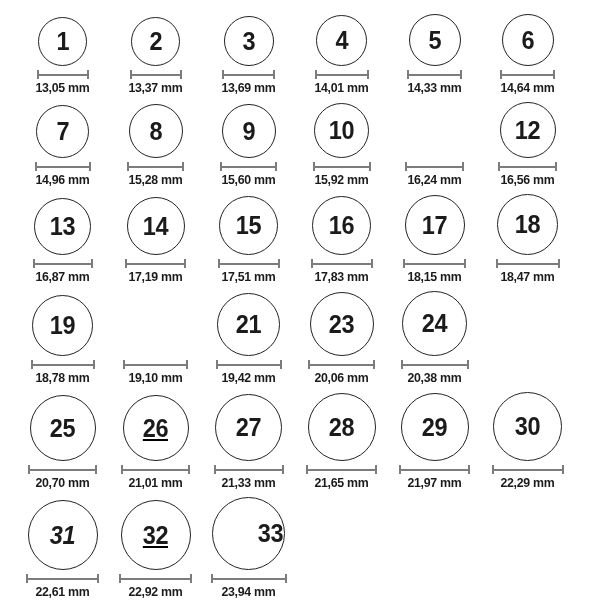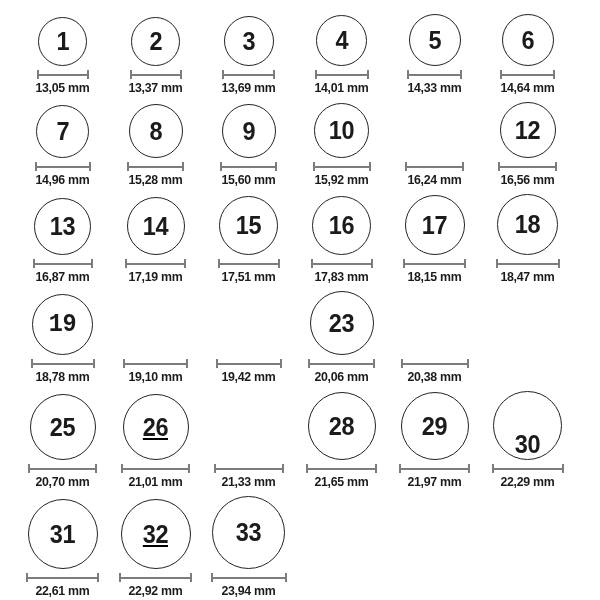--- a/index.html
+++ b/index.html
@@ -248,50 +248,56 @@
           <span class="num">18</span>
         </div>
         <div class="dim" style="width: 64px;">
           <div class="bar"></div>
         </div>
         <div class="mm">18,47 mm</div>
       </div>
     </div>
     <div class="row">
       <div class="cell">
-        <div class="circle" style="width: 61px; height: 61px; font-family: Liberation Mono, monospace;">
+        <div class="circle" style="width: 61px; height: 61px;">
           <span class="num">19</span>
         </div>
         <div class="dim" style="width: 64px;">
           <div class="bar"></div>
         </div>
         <div class="mm">18,78 mm</div>
       </div>
       <div class="cell">
         <div class="dim" style="width: 65px;">
           <div class="bar"></div>
         </div>
         <div class="mm">19,10 mm</div>
       </div>
       <div class="cell">
+        <div class="circle" style="width: 63px; height: 63px;">
+          <span class="num">21</span>
+        </div>
         <div class="dim" style="width: 66px;">
           <div class="bar"></div>
         </div>
         <div class="mm">19,42 mm</div>
       </div>
       <div class="cell">
         <div class="circle" style="width: 64px; height: 64px;">
           <span class="num">23</span>
         </div>
         <div class="dim" style="width: 67px;">
           <div class="bar"></div>
         </div>
         <div class="mm">20,06 mm</div>
       </div>
       <div class="cell">
+        <div class="circle" style="width: 65px; height: 65px;">
+          <span class="num">24</span>
+        </div>
         <div class="dim" style="width: 68px;">
           <div class="bar"></div>
         </div>
         <div class="mm">20,38 mm</div>
       </div>
     </div>
     <div class="row">
       <div class="cell">
         <div class="circle" style="width: 66px; height: 66px;">
           <span class="num">25</span>
@@ -304,20 +310,23 @@
       <div class="cell">
         <div class="circle" style="width: 66px; height: 66px; text-decoration: underline;">
           <span class="num">26</span>
         </div>
         <div class="dim" style="width: 69px;">
           <div class="bar"></div>
         </div>
         <div class="mm">21,01 mm</div>
       </div>
       <div class="cell">
+        <div class="circle" style="width: 67px; height: 67px;">
+          <span class="num">27</span>
+        </div>
         <div class="dim" style="width: 70px;">
           <div class="bar"></div>
         </div>
         <div class="mm">21,33 mm</div>
       </div>
       <div class="cell">
         <div class="circle" style="width: 68px; height: 68px; justify-content: center;">
           <span class="num">28</span>
         </div>
         <div class="dim" style="width: 71px;">
@@ -328,50 +337,50 @@
       <div class="cell">
         <div class="circle" style="width: 68px; height: 68px; text-align: right;">
           <span class="num">29</span>
         </div>
         <div class="dim" style="width: 71px;">
           <div class="bar"></div>
         </div>
         <div class="mm">21,97 mm</div>
       </div>
       <div class="cell">
-        <div class="circle" style="width: 69px; height: 69px; align-items: flex-end;">
+        <div class="circle" style="width: 69px; height: 69px;">
           <span class="num">30</span>
         </div>
         <div class="dim" style="width: 72px;">
           <div class="bar"></div>
         </div>
         <div class="mm">22,29 mm</div>
       </div>
     </div>
     <div class="row">
       <div class="cell">
-        <div class="circle" style="width: 70px; height: 70px;">
+        <div class="circle" style="width: 70px; height: 70px; font-style: italic;">
           <span class="num">31</span>
         </div>
         <div class="dim" style="width: 73px;">
           <div class="bar"></div>
         </div>
         <div class="mm">22,61 mm</div>
       </div>
       <div class="cell">
         <div class="circle" style="width: 70px; height: 70px; text-decoration: underline;">
           <span class="num">32</span>
         </div>
         <div class="dim" style="width: 73px;">
           <div class="bar"></div>
         </div>
         <div class="mm">22,92 mm</div>
       </div>
       <div class="cell">
-        <div class="circle" style="width: 73px; height: 73px;">
+        <div class="circle" style="width: 73px; height: 73px; justify-content: flex-end;">
           <span class="num">33</span>
         </div>
         <div class="dim" style="width: 76px;">
           <div class="bar"></div>
         </div>
         <div class="mm">23,94 mm</div>
       </div>
     </div>
   </div>
 

